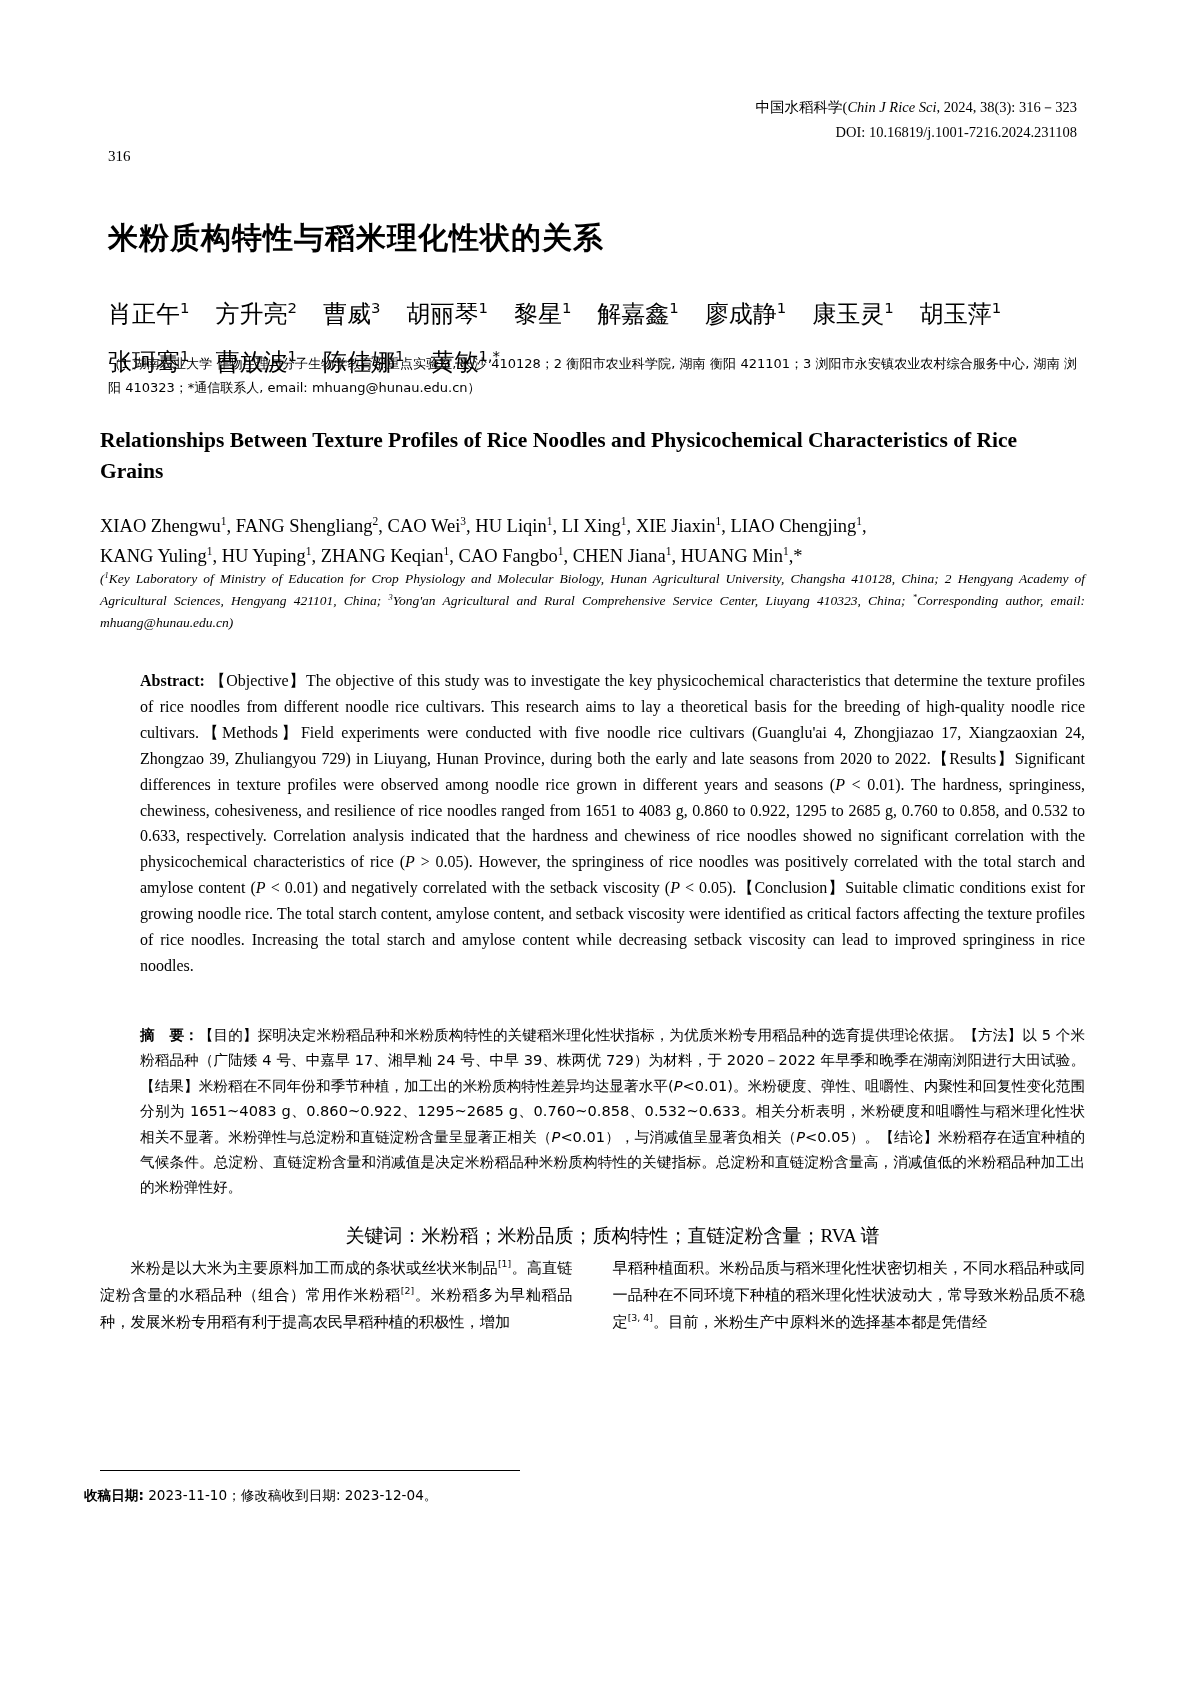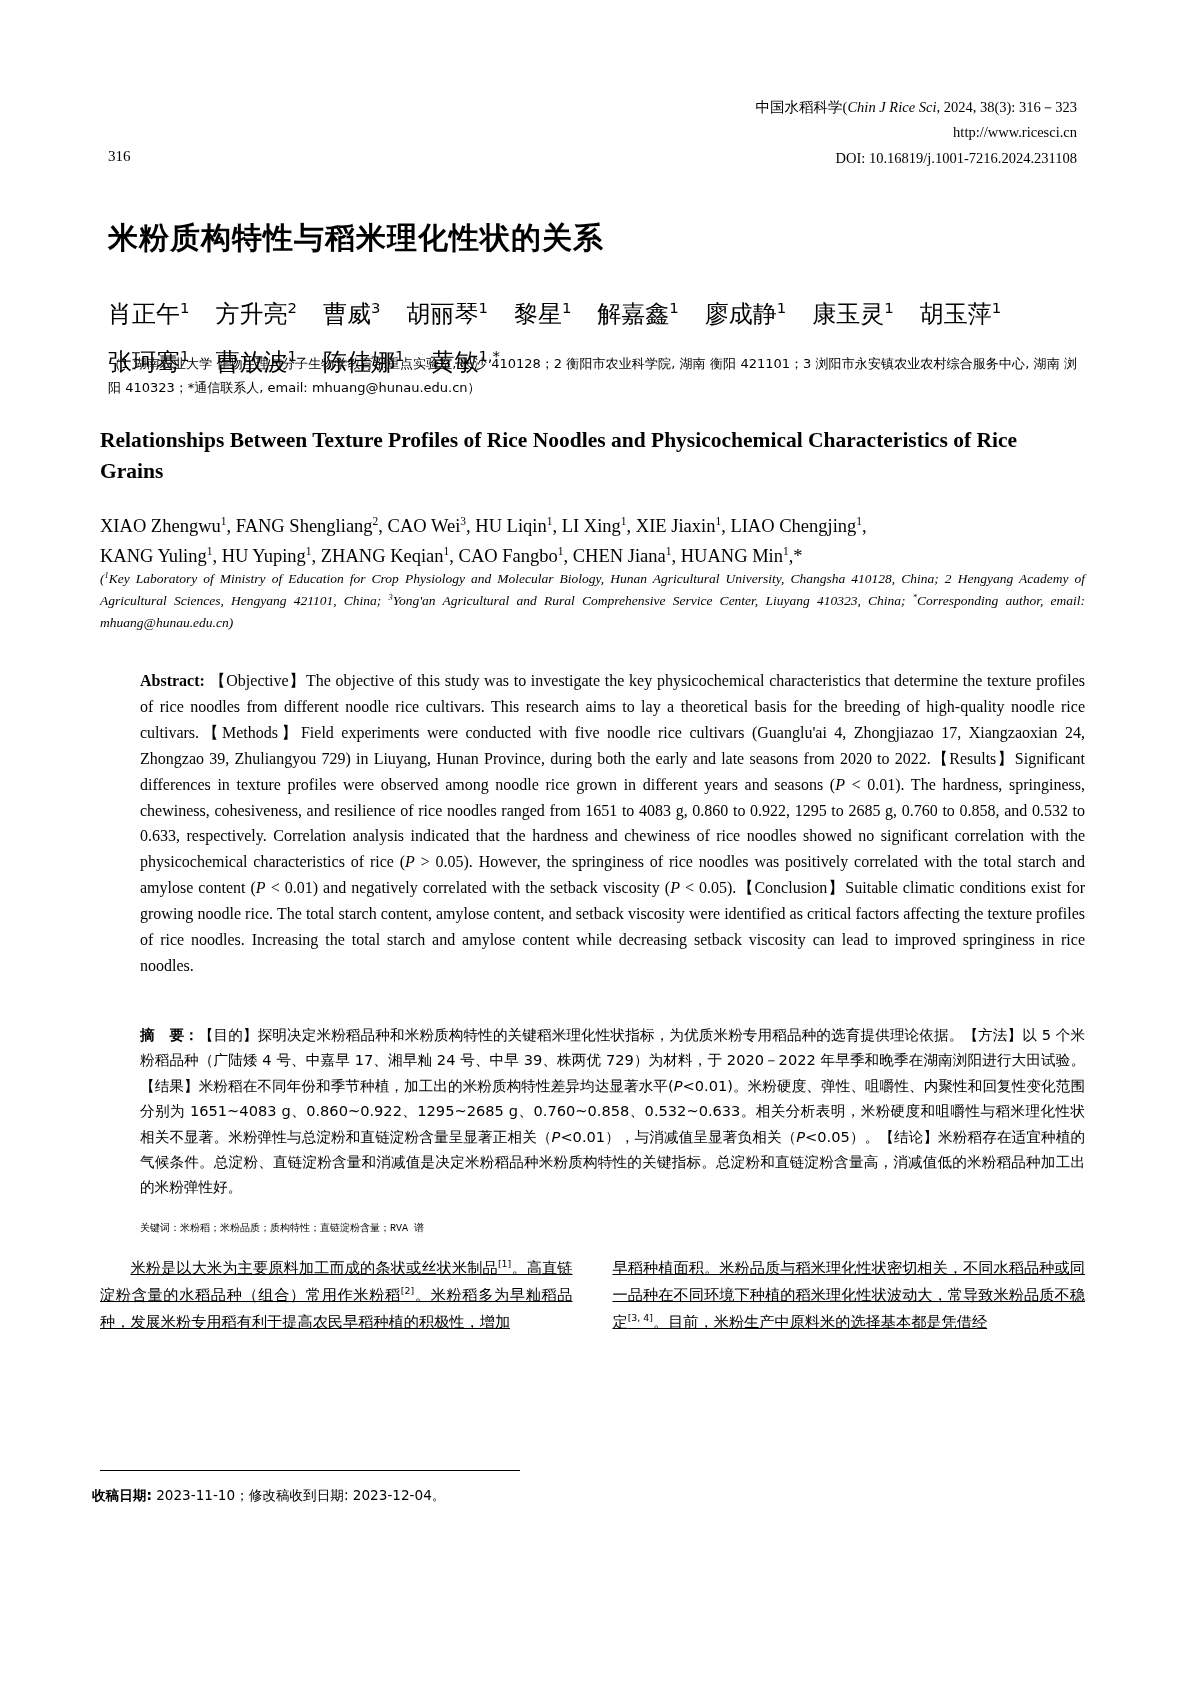--- a/index.html
+++ b/index.html
@@ -142,34 +142,34 @@
     font-size: 14.6px;
     line-height: 1.74;
     text-align: justify;
   }
   .cn-abstract .lbl { font-weight: bold; }
   .cn-keywords {
     position: absolute;
     top: 1220px;
     left: 140px;
     right: 100px;
-    font-family: Liberation Mono, monospace;
-    font-size: 10px;
+    font-family: Liberation Serif, serif;
+    font-size: 19px;
     line-height: 1.7;
+    text-align: center;
   }
 
   
   .cols {
     position: absolute;
     top: 1255px;
     left: 100px;
     right: 100px;
     display: flex;
     gap: 40px;
-    text-decoration: underline;
   }
   .col {
     flex: 1;
     font-family: "DejaVu Sans", sans-serif;
     font-size: 15.2px;
     line-height: 1.78;
     text-align: justify;
   }
   .col p { margin: 0; text-indent: 2em; }
   .col p.noind { text-indent: 0; }
@@ -177,39 +177,38 @@
   
   .rule {
     position: absolute;
     left: 100px;
     top: 1470px;
     width: 420px;
     border-top: 1px solid #000;
   }
   .footnote {
     position: absolute;
-    left: 92px;
+    left: 84px;
     right: 100px;
     top: 1482px;
     font-family: "DejaVu Sans", sans-serif;
     font-size: 13.6px;
     line-height: 1.95;
   }
   .footnote b { font-weight: bold; }
 </style>
 </head>
 <body>
 
 <div class="page">
 
   <div class="header">
     <div class="pageno">316</div>
     <div class="header-right">
       <div class="line1"><span>中国水稻科学</span>(<span class="italic">Chin J Rice Sci</span><span>, 2024, 38(3): 316－323</span></div>
-      <div class="line2">http://www.ricesci.cn</div>
       <div class="line3">DOI: 10.16819/j.1001-7216.2024.231108</div>
     </div>
   </div>
 
   <div class="cn-title">米粉质构特性与稻米理化性状的关系</div>
 
   <div class="cn-authors">
     <div>
       <span class="nm"><span>肖正午</span><sup>1</sup></span><span class="nm"><span>方升亮</span><sup>2</sup></span><span class="nm"><span>曹威</span><sup>3</sup></span><span class="nm"><span>胡丽琴</span><sup>1</sup></span><span class="nm"><span>黎星</span><sup>1</sup></span><span class="nm"><span>解嘉鑫</span><sup>1</sup></span><span class="nm"><span>廖成静</span><sup>1</sup></span><span class="nm"><span>康玉灵</span><sup>1</sup></span><span class="nm"><span>胡玉萍</span><sup>1</sup></span>
     </div>

